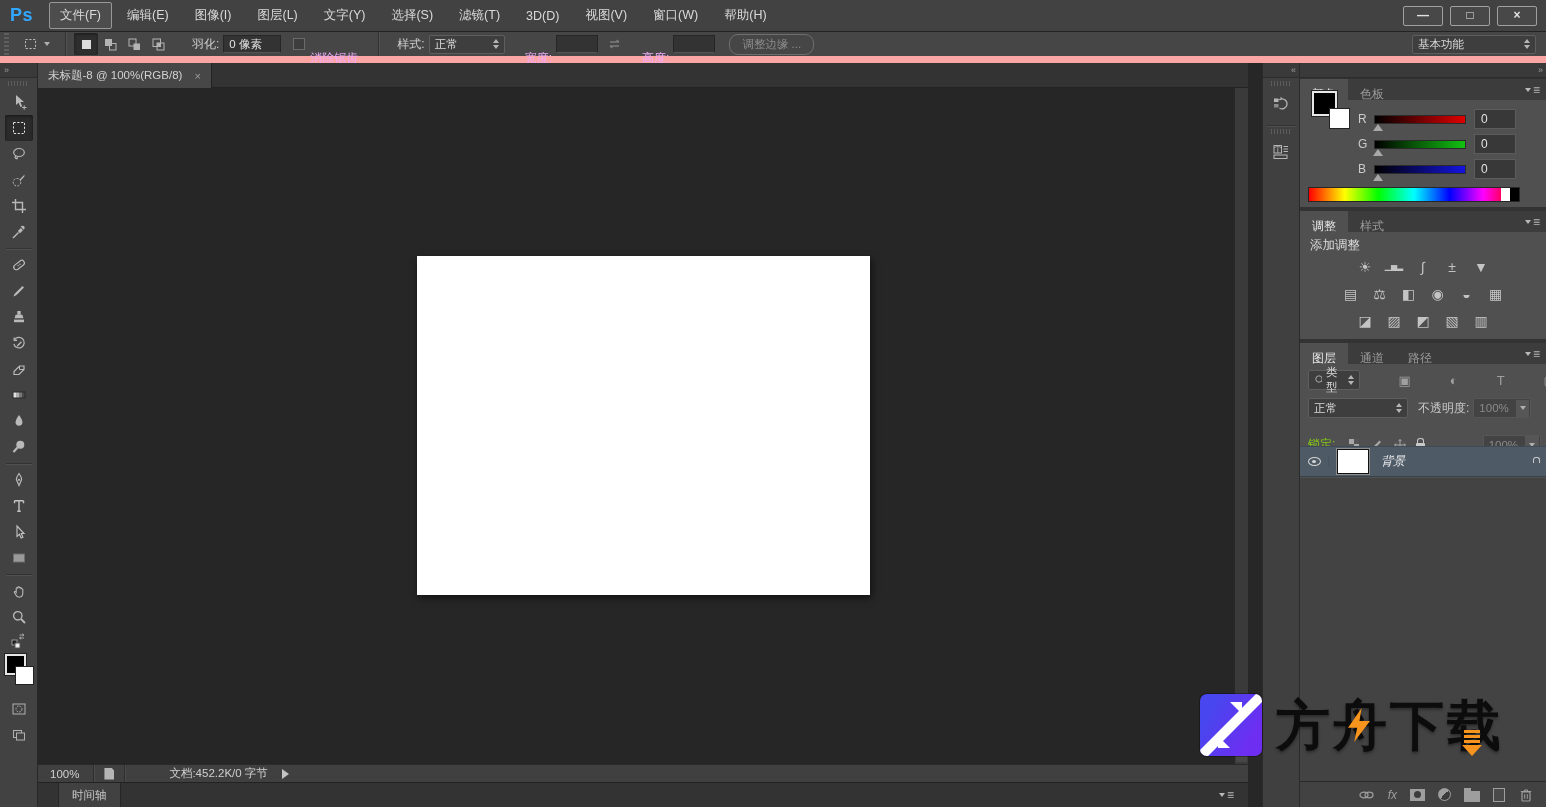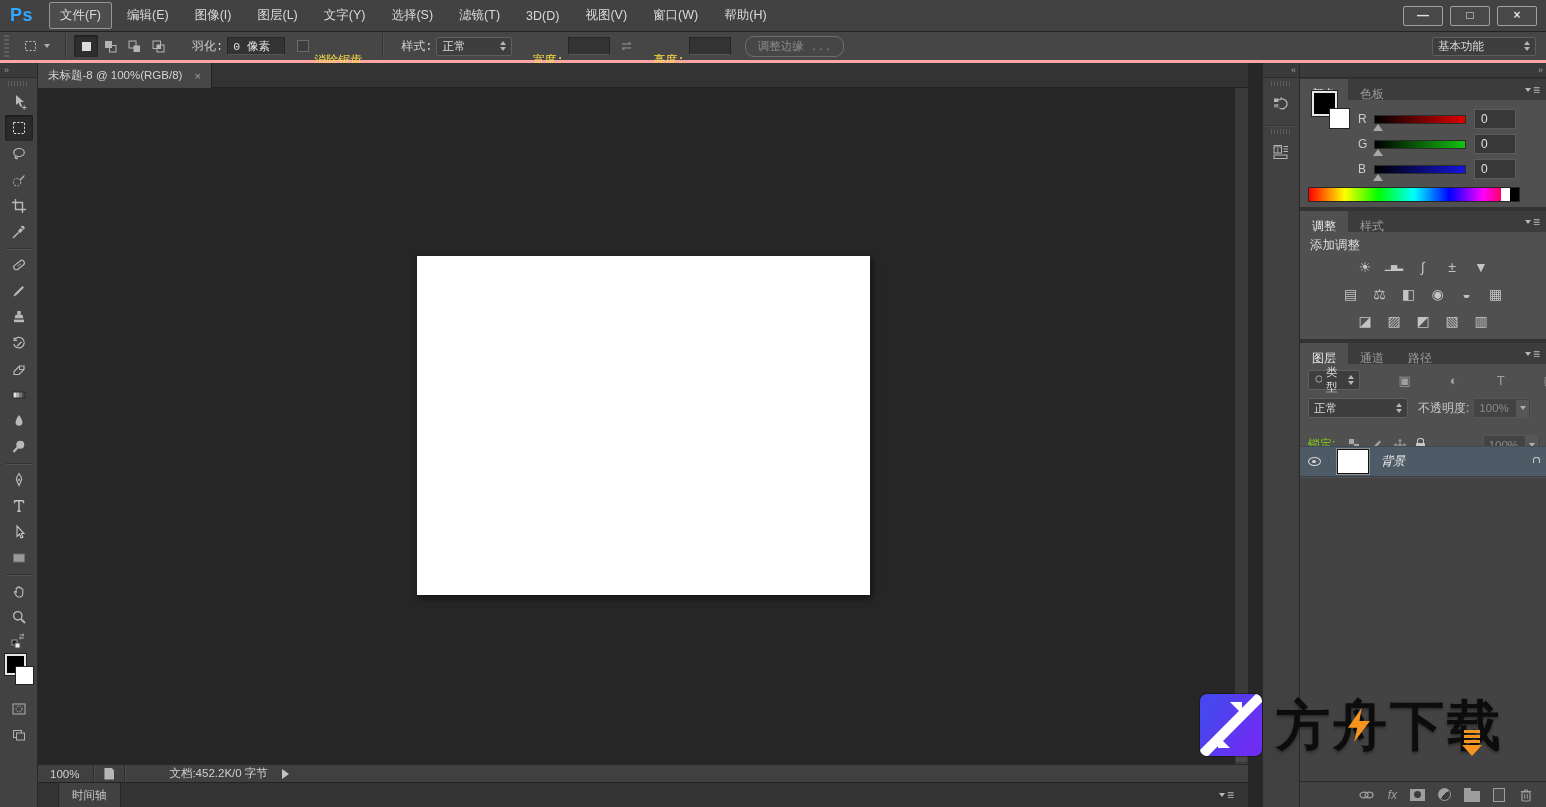--- a/index.html
+++ b/index.html
@@ -14,42 +14,42 @@
     background:#424242; border-bottom:1px solid #232323; display:flex; align-items:center; }
   .ps-logo { color:#31a8ff; font-weight:bold; font-size:18px; padding:0 14px 0 10px; letter-spacing:.5px; }
   .menu-item { padding:4px 10px; margin:0 2px; font-size:12.5px; color:#dadada;
     border:1px solid transparent; border-radius:2px; white-space:nowrap; }
   .menu-item.active { border-color:#979797; background:#4d4d4d; }
   .win-controls { margin-left:auto; display:flex; gap:7px; padding-right:9px; }
   .win-btn { width:40px; height:20px; border:1px solid #a0a0a0; border-radius:2px;
     background:#484848; color:#e2e2e2; font-size:12px; line-height:17px; text-align:center; font-weight:bold; }
   
   .optionsbar { position:absolute; left:0; top:32px; width:100%; height:31px;
-    background:#464646; border-bottom:3px solid #fca5a5; display:flex; align-items:center;font-family:Liberation Mono, monospace; }
+    background:#464646; border-bottom:7px solid #fca5a5; display:flex; align-items:center; }
   .grip-v { width:5px; height:22px; margin:0 6px 0 4px;
     background:repeating-linear-gradient(0deg,#5f5f5f 0 2px,transparent 2px 4px); }
   .sep-v { width:1px; height:24px; background:#333; box-shadow:1px 0 0 #515151; margin:0 8px; }
   .opt-label { color:#cfcfcf; margin:0 4px 0 10px; white-space:nowrap; }
-  .opt-label.disabled, .disabled-text { color:#fde047;margin-top:28px; }
+  .opt-label.disabled, .disabled-text { color:#f0abfc;margin-top:28px; }
   .opt-input { height:18px; background:#333; border:1px solid #262626; border-bottom-color:#555;
     color:#e3e3e3; display:flex; align-items:center; padding:0 5px; font-size:11.5px; }
   .dropdown { height:19px; background:#3e3e3e; border:1px solid #5e5e5e; border-radius:2px;
     display:flex; align-items:center; justify-content:space-between; padding:0 5px; color:#dcdcdc; font-size:11.5px; }
   .spin { display:flex; flex-direction:column; gap:2px; margin-left:6px; }
   .spin i { width:0; height:0; border-left:3.5px solid transparent; border-right:3.5px solid transparent; }
   .spin i.up { border-bottom:4px solid #b5b5b5; }
   .spin i.dn { border-top:4px solid #b5b5b5; }
   .caret-dn { width:0; height:0; border-left:3.5px solid transparent; border-right:3.5px solid transparent;
     border-top:4px solid #b0b0b0; margin-left:5px; }
   .checkbox { width:12px; height:12px; border:1px solid #6a6a6a; background:#3d3d3d; margin-left:12px; }
   .mode-btn { width:24px; height:22px; display:flex; align-items:center; justify-content:center; border-radius:2px; }
   .mode-btn.active { background:#2e2e2e; box-shadow:inset 0 1px 3px #1a1a1a; }
   .btn-outline { border:1px solid #6e6e6e; border-radius:9px; color:#8c8c8c; padding:2px 12px;
     font-size:11.5px; margin-left:14px; white-space:nowrap; }
-  .workspace-dd { width:104px; margin-left:auto; margin-right:10px; }
+  .workspace-dd { width:124px; margin-left:auto; margin-right:10px; }
   
   .toolbar { position:absolute; left:0; top:63px; width:38px; height:744px;
     background:#424242; border-right:1px solid #282828; }
   .dock-head { height:15px; display:flex; align-items:center; background:#3a3a3a;
     border-bottom:1px solid #2c2c2c; color:#9c9c9c; font-size:9px; padding:0 4px; }
   .dock-head .gg { letter-spacing:-1px; }
   .grip-h { height:5px; margin:3px 8px;
     background:repeating-linear-gradient(90deg,#5c5c5c 0 1px,transparent 1px 3px); }
   .tools { display:flex; flex-direction:column; align-items:center; }
   .tool { width:28px; height:26px; display:flex; align-items:center; justify-content:center; border-radius:2px; position:relative; }

